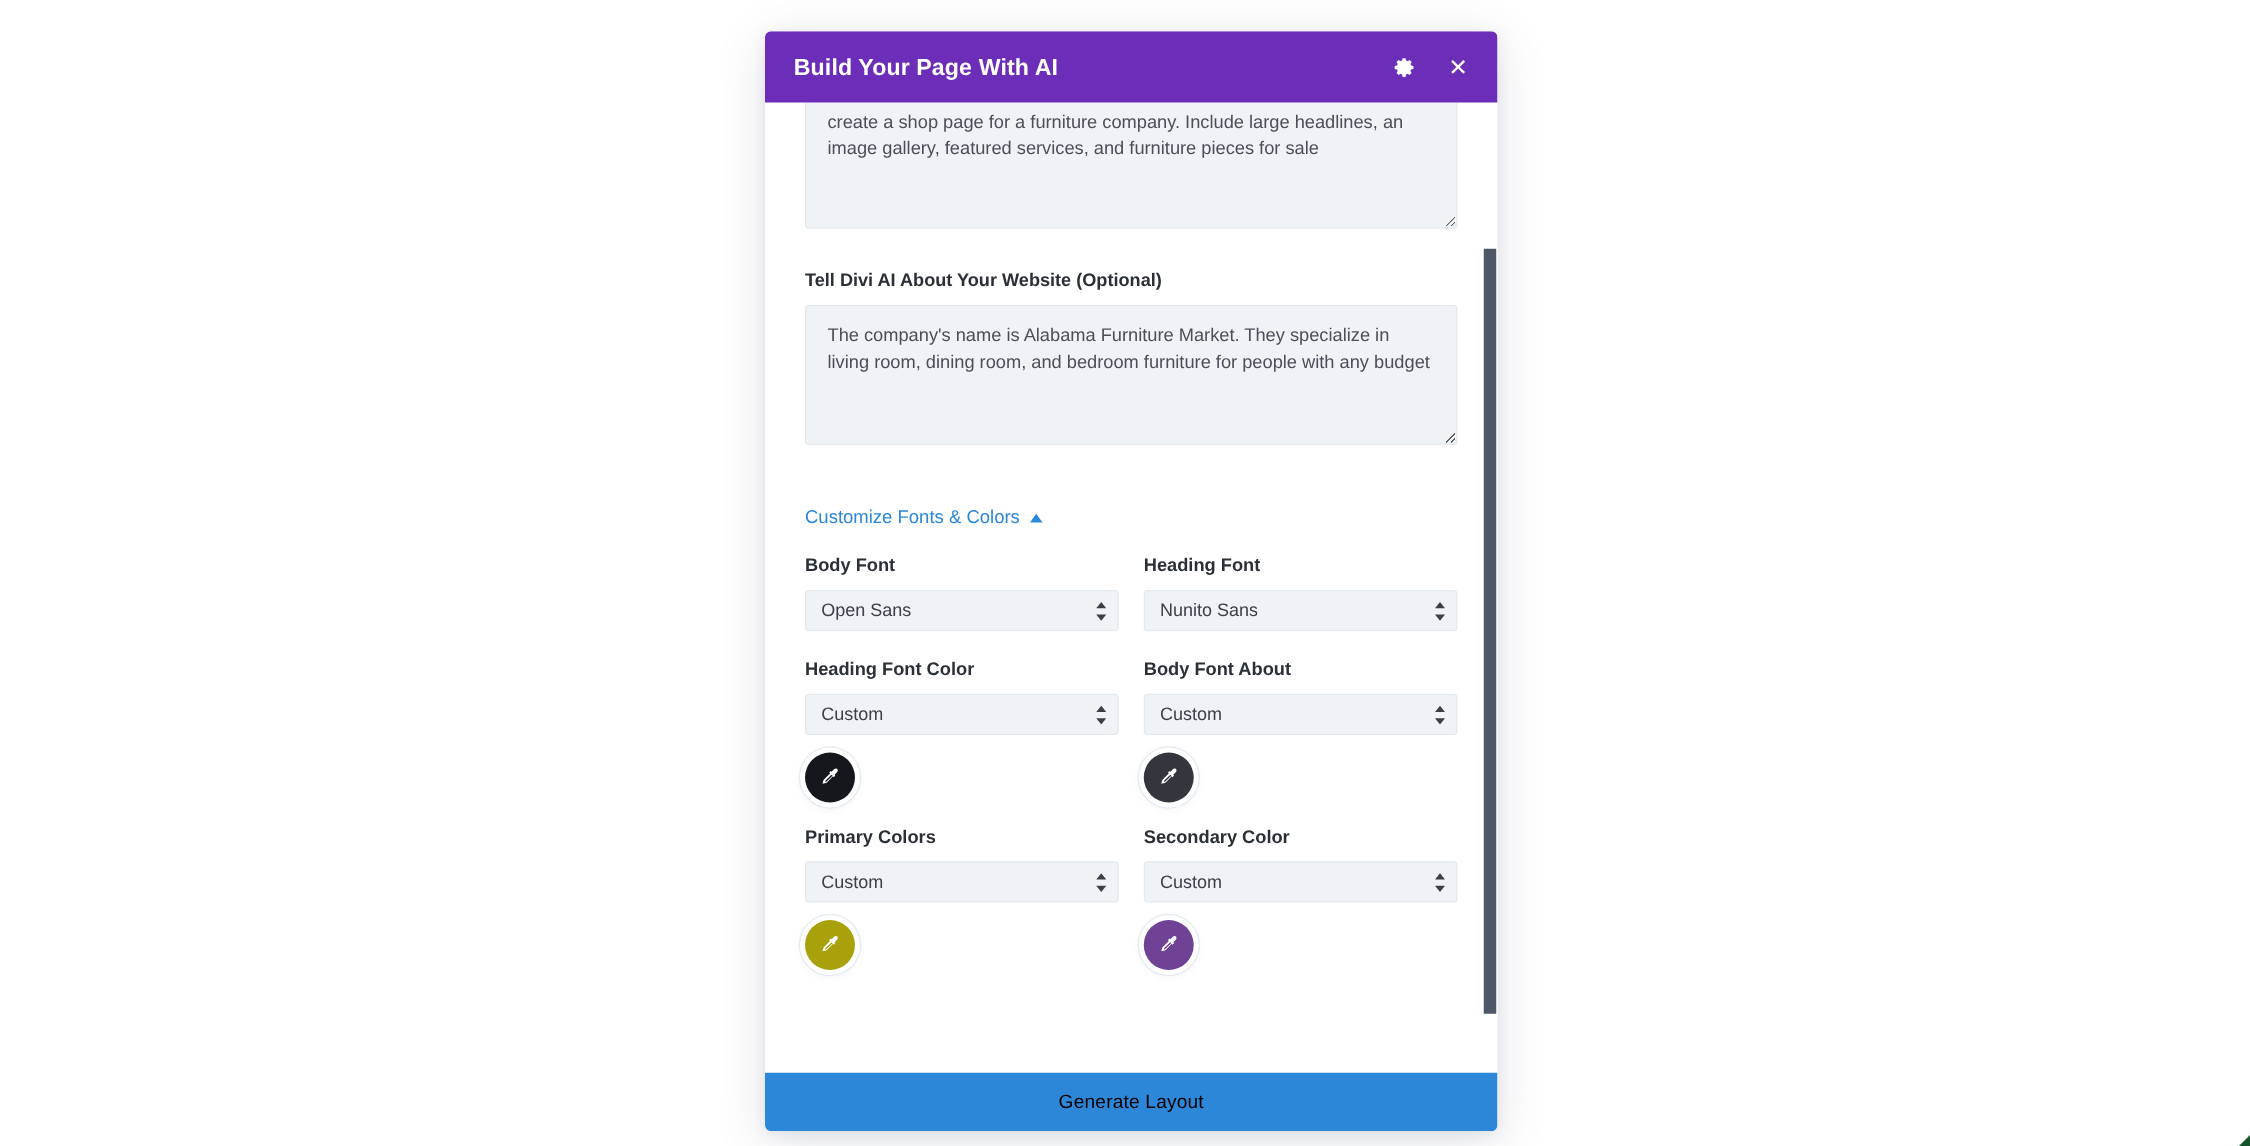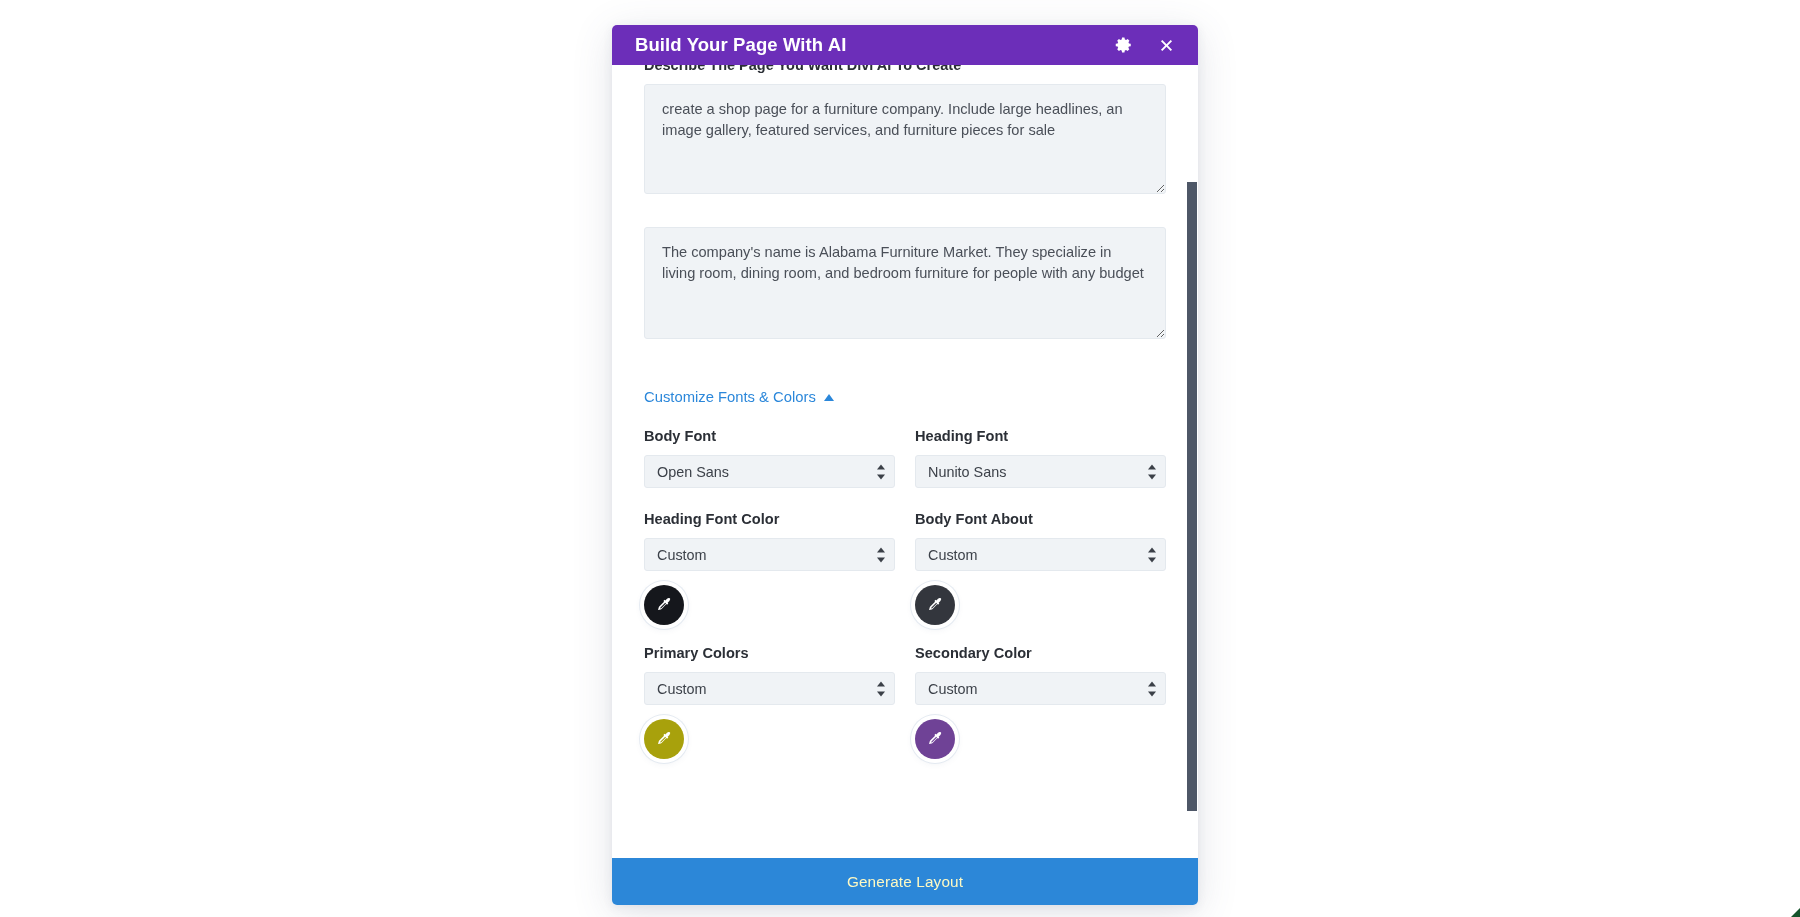--- a/index.html
+++ b/index.html
@@ -27,21 +27,21 @@
     border-radius: 5px;
     box-shadow: 0 8px 40px rgba(80,90,120,0.16), 0 2px 10px rgba(80,90,120,0.10);
     display: flex;
     flex-direction: column;
     overflow: hidden;
   }
 
   
   .modal-header {
     flex: 0 0 auto;
-    height: 40px;
+    height: 57px;
     background: #6c2eb9;
     display: flex;
     align-items: center;
     padding: 0 21px 0 23px;
     position: relative;
     z-index: 5;
   }
   .modal-title {
     color: #ffffff;
     font-size: 18.5px;
@@ -199,21 +199,21 @@
     flex: 0 0 auto;
     padding: 0;
     background: #ffffff;
   }
   .generate-btn {
     display: block;
     width: 100%;
     height: 47px;
     border: none;
     background: #2c87d8;
-    color: #fef9c3;
+    color: #000000;
     font-family: "Liberation Sans", sans-serif;
     font-size: 15.3px;
     font-weight: normal;
     letter-spacing: 0.15px;
     cursor: pointer;
     line-height: 47px;
     padding: 0;
     text-align: center;
   }
 
@@ -275,28 +275,28 @@
           </svg>
         </div>
       </div>
     </div>
 
     <div class="modal-body">
       <div class="body-inner">
 
         
         <div class="block">
-          <div class="field-label">Describe The Page You Want Divi AI To Create</div>
           <textarea class="txtarea one" placeholder="Describe the page you want Divi AI to create" style="">create a shop page for a furniture company. Include large headlines, an image gallery, featured services, and furniture pieces for sale</textarea>
         </div>
 
         <div class="gap-1"></div>
 
         
         <div class="block">
+          <div class="field-label">Tell Divi AI About Your Website (Optional)</div>
           <textarea class="txtarea two" placeholder="Tell Divi AI about your website" style="">The company's name is Alabama Furniture Market. They specialize in living room, dining room, and bedroom furniture for people with any budget</textarea>
         </div>
 
         <div class="gap-2"></div>
 
         
         <div class="customize-toggle" style="color: rgb(43, 135, 218);">
           <span>Customize Fonts &amp; Colors</span>
           <span class="caret-up" style="border-bottom-color: rgb(43, 135, 218);"></span>
         </div>

